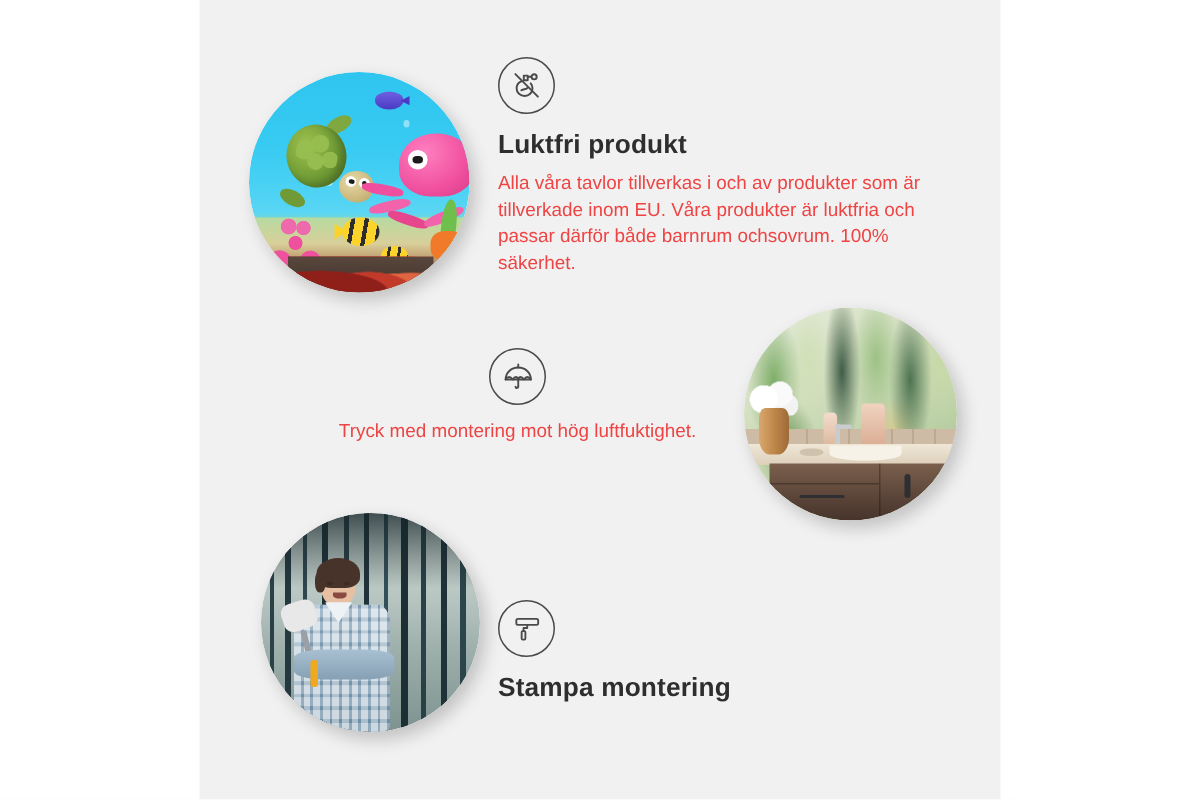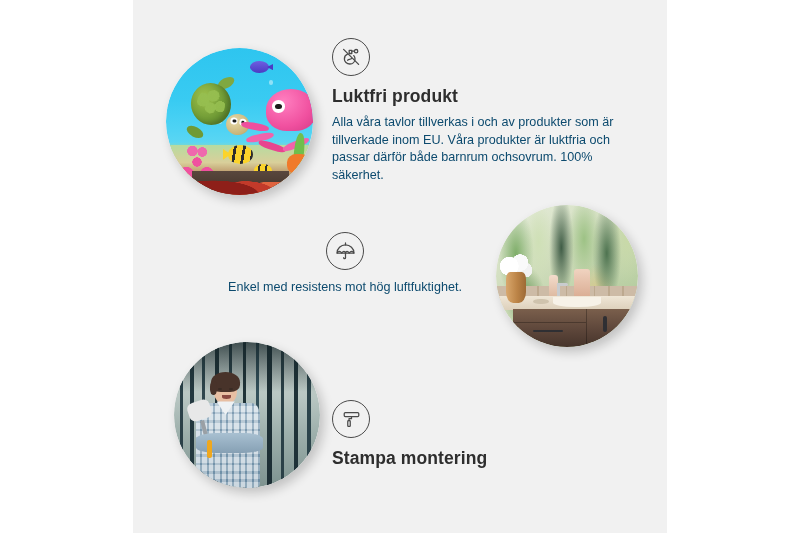--- a/index.html
+++ b/index.html
@@ -345,21 +345,21 @@
 
   .feature-title {
     font-size: 17.5px;
     font-weight: bold;
     color: #2e2e2e;
     letter-spacing: .1px;
   }
   .feature-desc {
     font-size: 12.6px;
     line-height: 17.5px;
-    color: #0c4a6e;
+    color: #ef4444;
   }
 
   
   #feature-odourless { left: 332px; top: 38px; width: 300px; text-align: left; }
   #feature-odourless .icon-circle { margin-bottom: 10px; }
   #feature-odourless .feature-title { margin-bottom: 7px; }
 
   
   #feature-waterproof { left: 214px; top: 232px; width: 262px; text-align: center; }
   #feature-waterproof .icon-circle { margin: 0 auto 9px auto; }
@@ -451,21 +451,21 @@
   <div class="feature" id="feature-waterproof">
     <div class="icon-circle">
       <svg width="23" height="23" viewBox="0 0 24 24" fill="none" stroke="#4a4a4a" stroke-width="1.3" stroke-linecap="round" stroke-linejoin="round">
         <path d="M3.2 13.6 C3.2 8.9 7.1 5.2 12 5.2 C16.9 5.2 20.8 8.9 20.8 13.6 Z"></path>
         <path d="M3.2 13.6 C4.8 11.2 6.5 11.2 8.1 13.6 C9.7 11.2 11.3 11.2 12 13.6 C12.7 11.2 14.3 11.2 15.9 13.6 C17.5 11.2 19.2 11.2 20.8 13.6"></path>
         <line x1="12" y1="13.6" x2="12" y2="18.4"></line>
         <path d="M12 18.4 c0 1.3 -1.9 1.5 -1.9 0.1"></path>
         <line x1="12" y1="3.1" x2="12" y2="5.2"></line>
       </svg>
     </div>
-    <div class="feature-desc">Enkel med resistens mot hög luftfuktighet.</div>
+    <div class="feature-desc">Tryck med montering mot hög luftfuktighet.</div>
   </div>
 
   <div class="photo-circle" id="circle-painter">
     <div class="inner">
       <div class="forest-bg"></div>
       <div class="forest-canopy"></div>
       <div class="painter">
         <div class="p-shirt"></div>
         <div class="p-head"></div>
         <div class="p-hair"></div>

